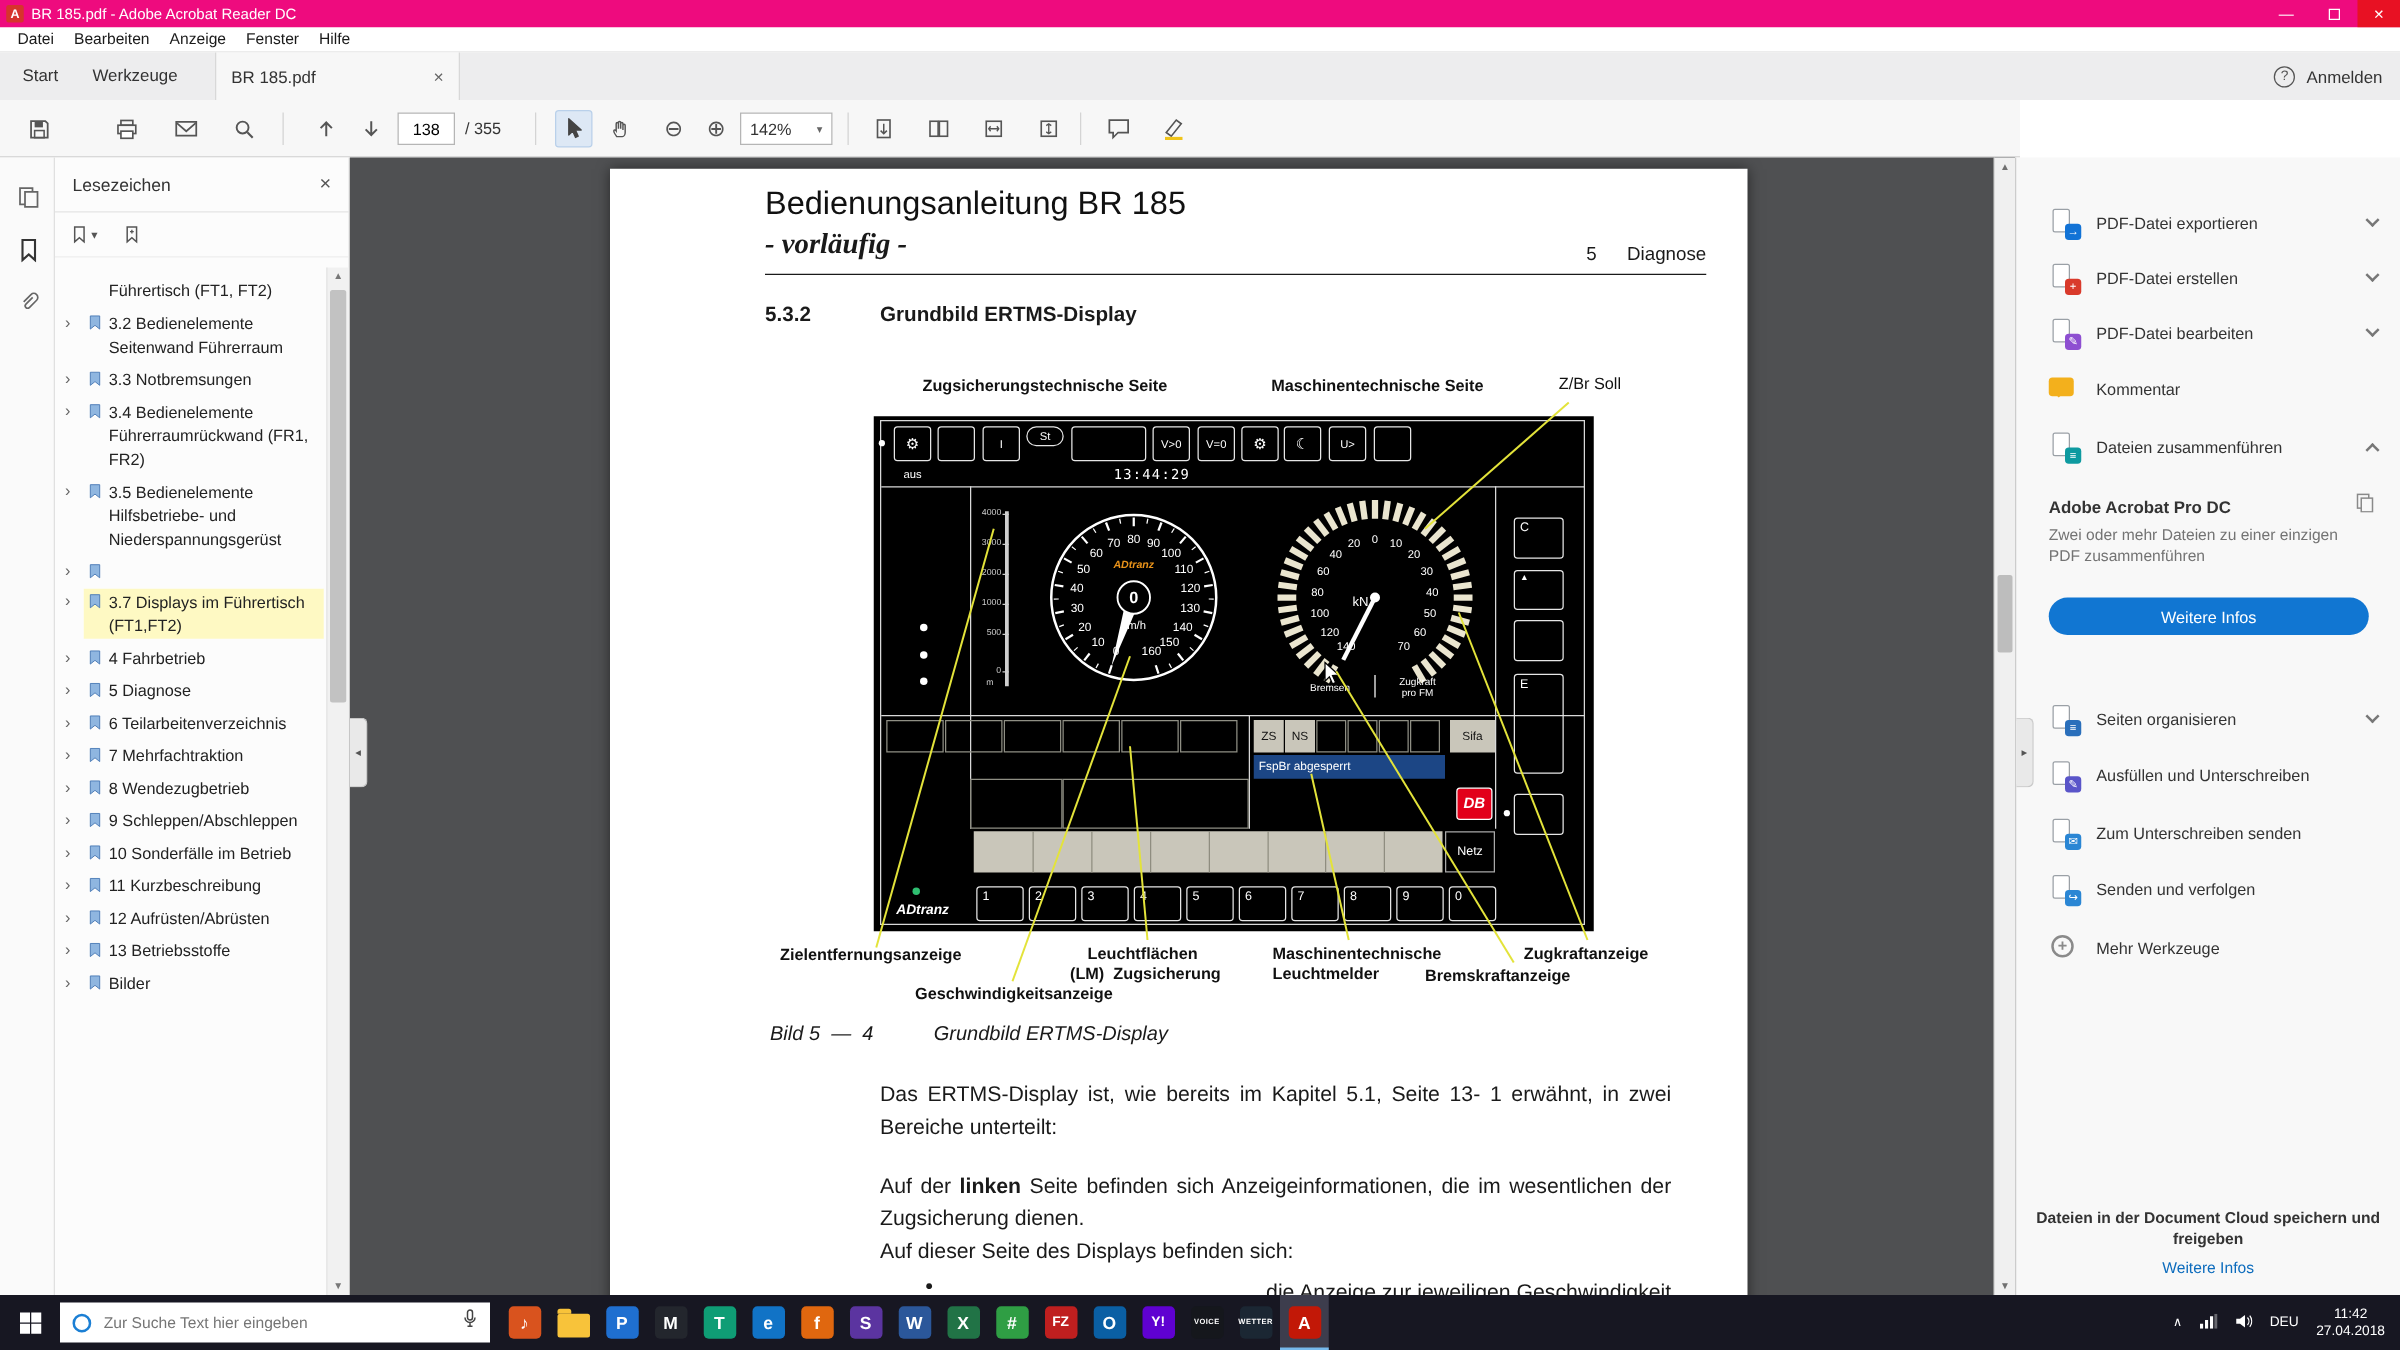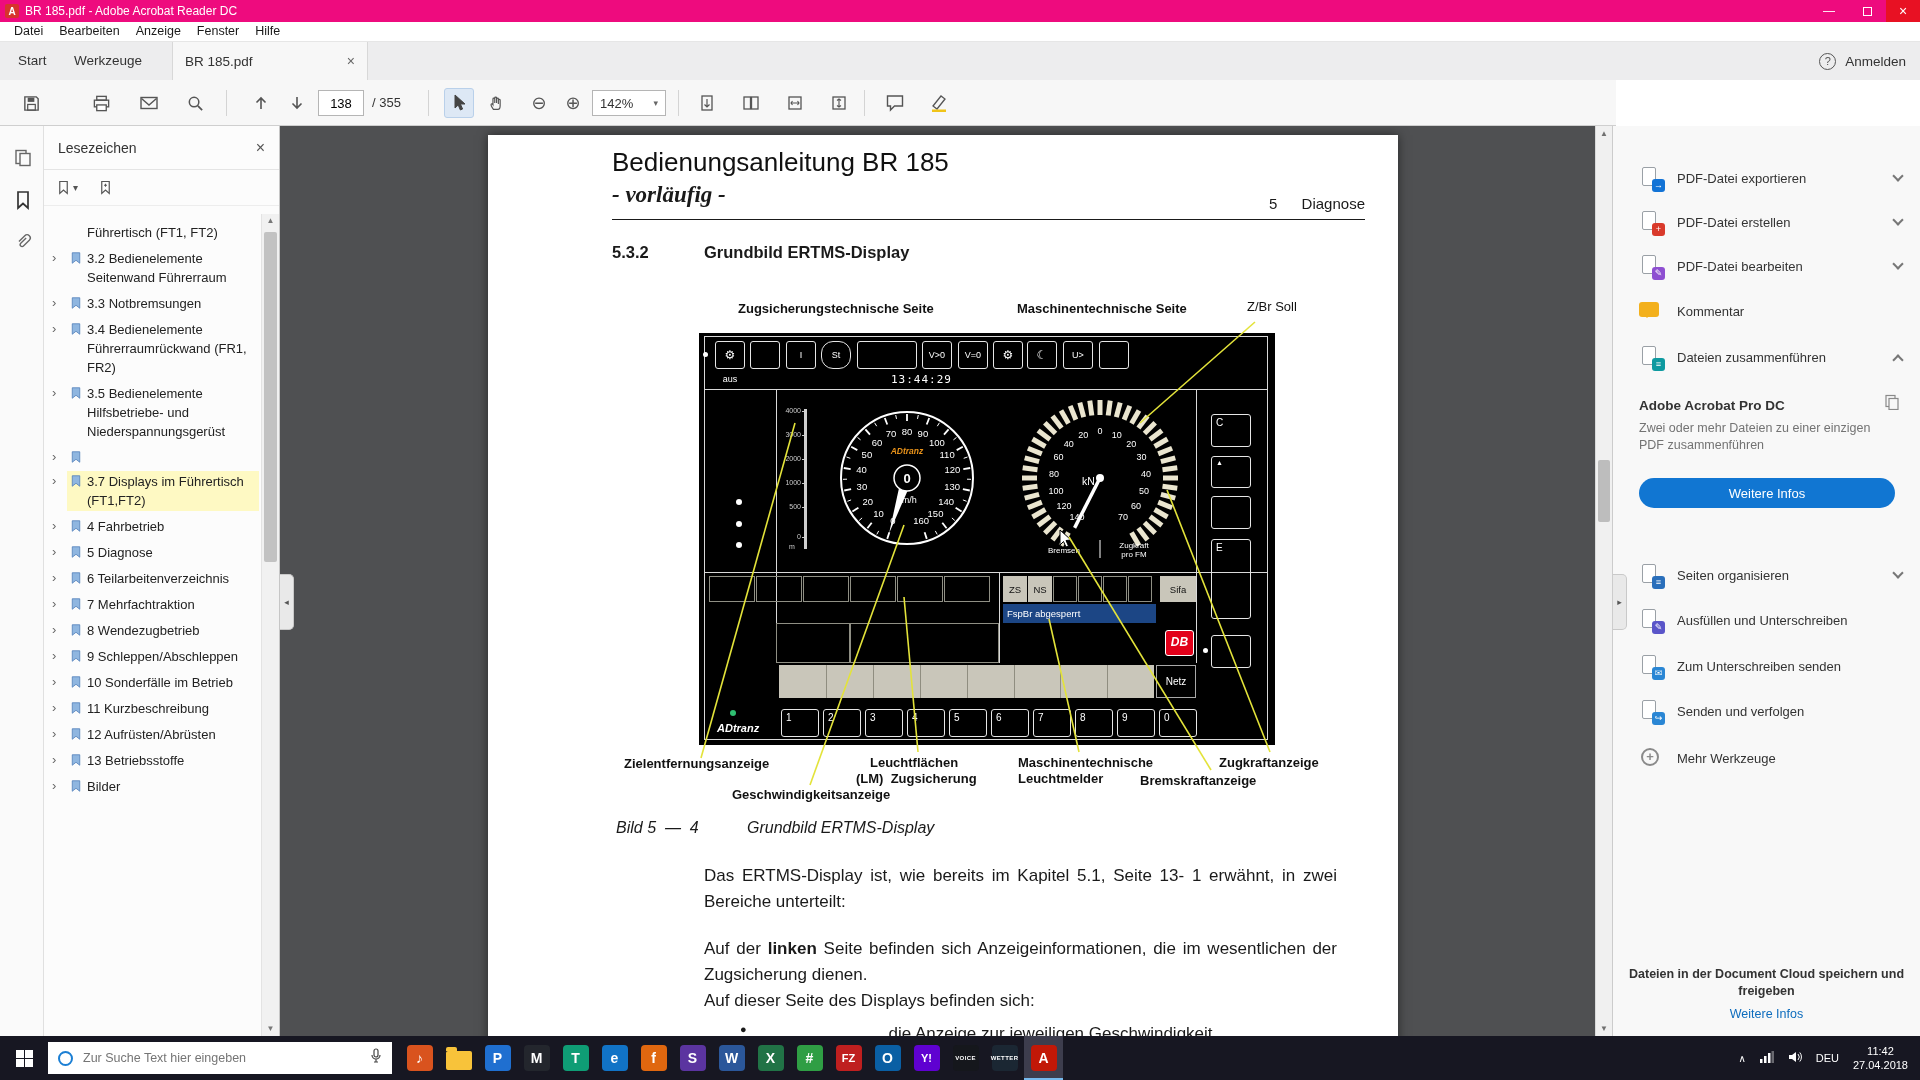--- a/index.html
+++ b/index.html
@@ -666,21 +666,21 @@
         <div class="dblogo">DB</div>
         <div class="softbar"></div>
         <div class="netzcell">Netz</div>
         <div class="dbrand">ADtranz</div>
         <svg style="position:absolute;left:360px;top:196px" width="14" height="20" viewBox="0 0 14 20">
             <path d="M1,1 L1,16 L4.5,12.5 L7,18 L9.5,17 L7,11.5 L12,11 Z" fill="#fff" stroke="#000" stroke-width="1"></path>
           </svg>
       <div class="dbtn ic" style="left: 16px; top: 8px; width: 30px; height: 28px;">⚙</div>
           <div class="dbtn" style="left: 51px; top: 8px; width: 30px; height: 28px;"></div>
           <div class="dbtn" style="left: 87px; top: 8px; width: 30px; height: 28px;">I</div>
-          <div class="dbtn" style="left: 122px; top: 8px; width: 30px; height: 28px; border-radius: 12px;">St</div>
+          <div class="dbtn" style="left: 122px; top: 8px; width: 30px; height: 16px; border-radius: 12px;">St</div>
           <div class="dbtn" style="left: 158px; top: 8px; width: 60px; height: 28px;"></div>
           <div class="dbtn" style="left: 223px; top: 8px; width: 30px; height: 28px;">V&gt;0</div>
           <div class="dbtn" style="left: 259px; top: 8px; width: 30px; height: 28px;">V=0</div>
           <div class="dbtn ic" style="left: 294px; top: 8px; width: 30px; height: 28px;">⚙</div>
           <div class="dbtn ic" style="left: 328px; top: 8px; width: 30px; height: 28px;">☾</div>
           <div class="dbtn" style="left: 364px; top: 8px; width: 30px; height: 28px;">U&gt;</div>
           <div class="dbtn" style="left: 400px; top: 8px; width: 30px; height: 28px;"></div>
           <div class="dbtn blockb" style="left: 512px; top: 81px; width: 40px; height: 33px;">
             <span class="corner">C</span>
           </div>
@@ -759,21 +759,21 @@
       <div class="figlab" style="left:530px;top:636px">Leuchtmelder</div>
       <div class="figlab" style="left:731px;top:620px">Zugkraftanzeige</div>
       <div class="figlab" style="left:652px;top:638px">Bremskraftanzeige</div>
 
       <span class="caption" style="left:128px">Bild 5  —  4</span>
       <span class="caption" style="left:259px">Grundbild ERTMS-Display</span>
       <div class="pbody" style="top:728px">Das ERTMS-Display ist, wie bereits im Kapitel 5.1, Seite 13- 1 erwähnt, in zwei Bereiche unterteilt:</div>
       <div class="pbody" style="top:801px"><span>Auf der </span><b>linken</b><span> Seite befinden sich Anzeigeinformationen, die im wesentlichen der Zugsicherung dienen.</span></div>
       <div class="pbody" style="top:853px;text-align:left">Auf dieser Seite des Displays befinden sich:</div>
       <span class="bulletdot">●</span>
-      <div class="pbody" style="left:276px;top:886px;width:573px;text-align:center">die Anzeige zur jeweiligen Geschwindigkeit</div>
+      <div class="pbody" style="left:276px;top:886px;width:573px;text-align:right">die Anzeige zur jeweiligen Geschwindigkeit</div>
     </div>
 
     <div class="vscroll">
       <span class="varrow" style="top:0">▲</span>
       <span class="varrow" style="bottom:0">▼</span>
       <span class="vthumb"></span>
     </div>
     <div class="chandle cl">◂</div>
   </div>
 

